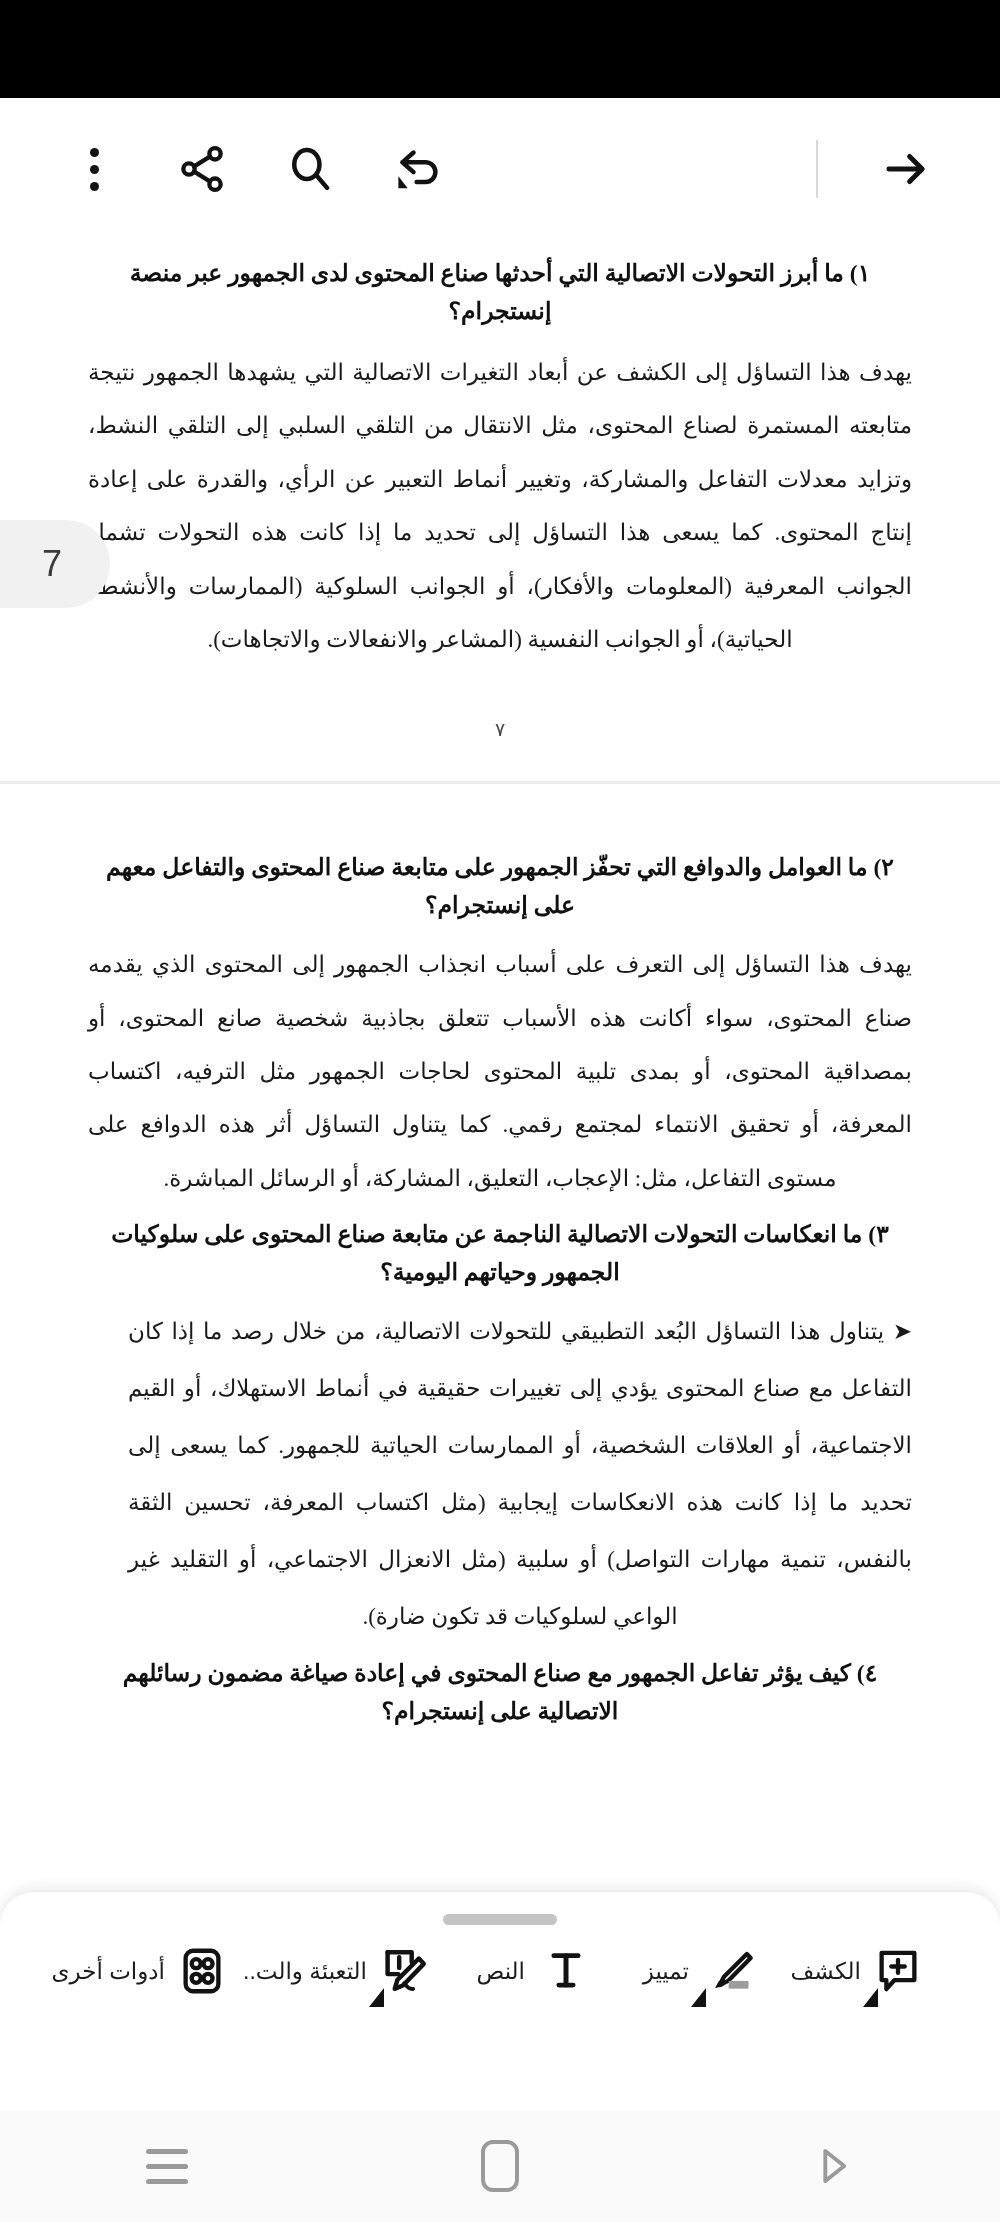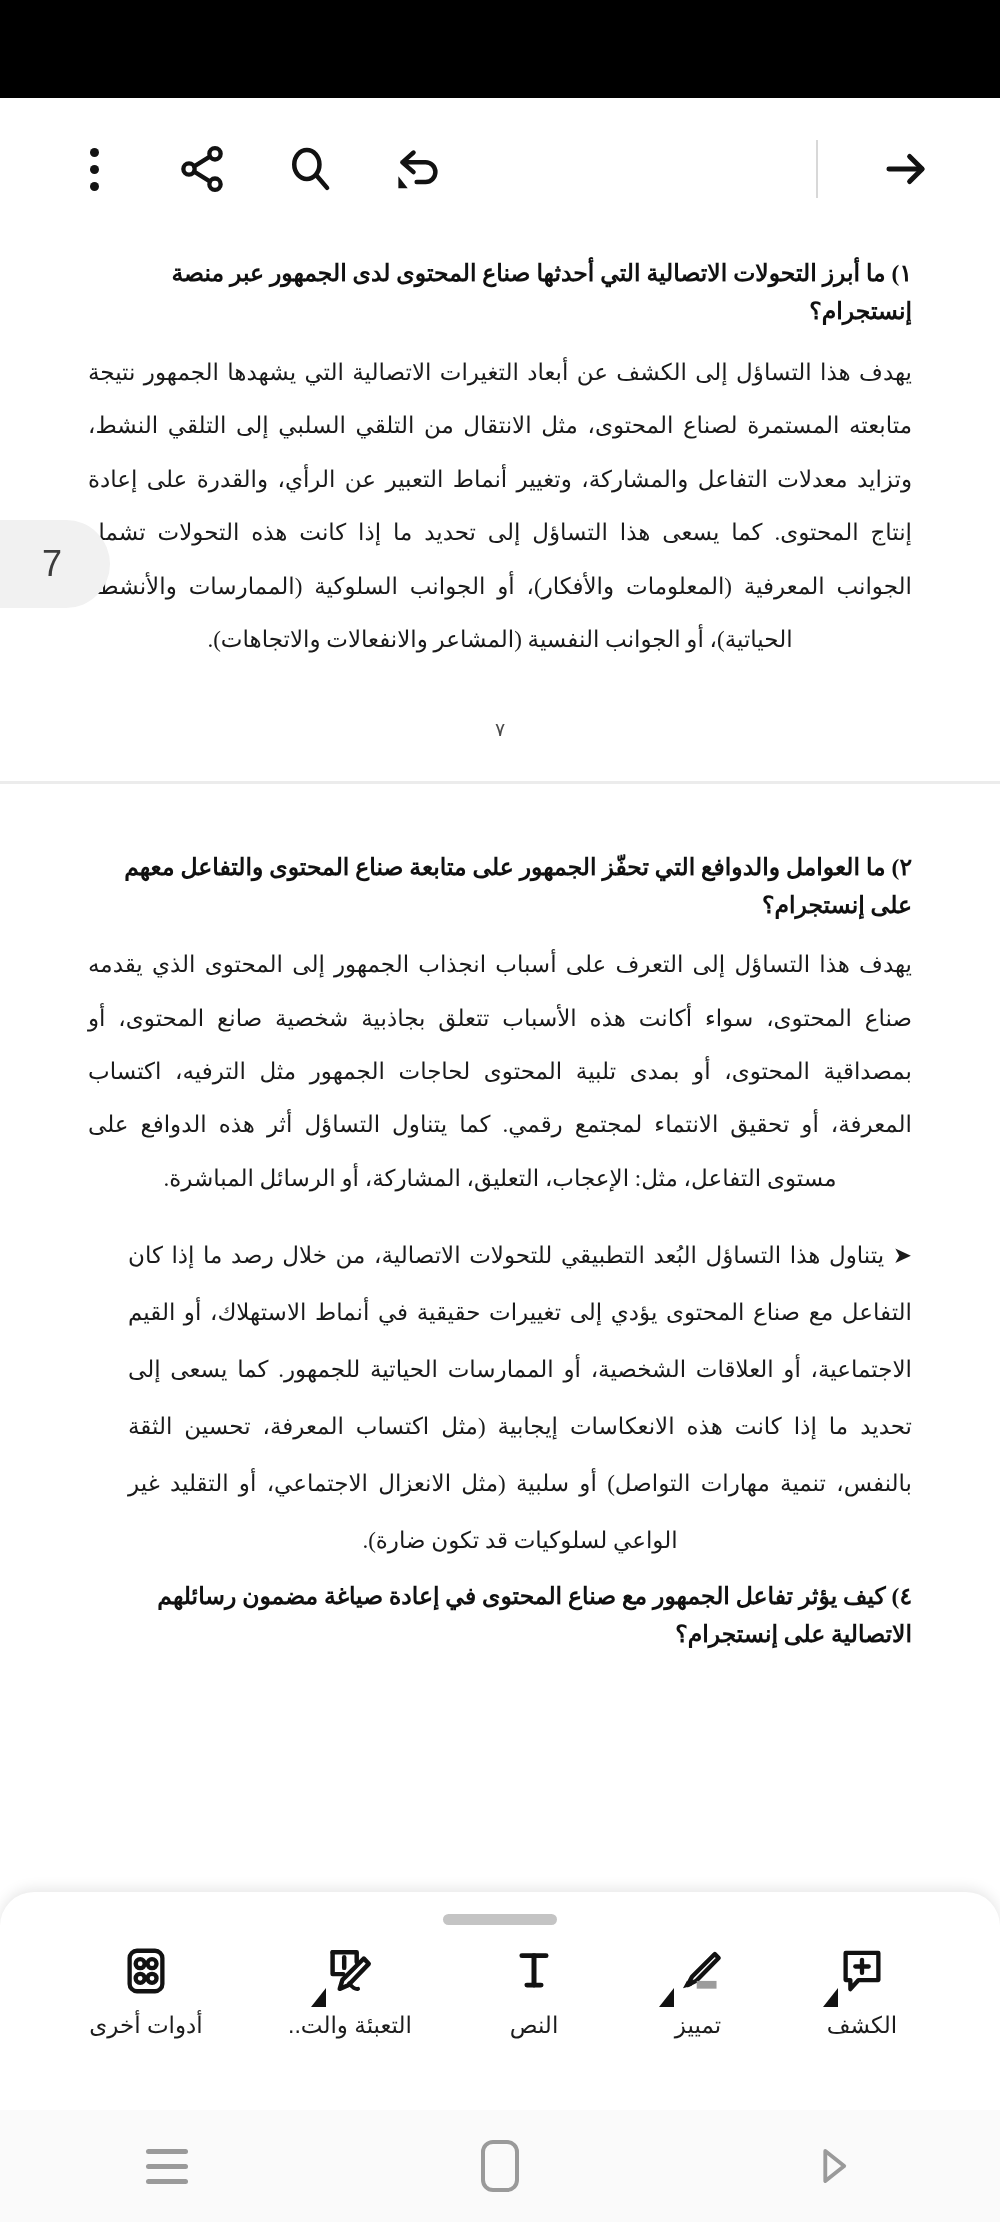--- a/index.html
+++ b/index.html
@@ -67,21 +67,21 @@
     margin:0;
   }
   .gap { height:64px; }
 
   .q-title {
     font-family:"Liberation Serif", serif;
     font-weight:bold;
     font-size:23.5px;
     line-height:1.62;
     color:#111111;
-    text-align:right;
+    text-align:center;
     letter-spacing:0;
   }
   .q-title.rt { }
   .para {
     font-family:"Liberation Serif", serif;
     font-size:23px;
     line-height:2.32;
     color:#1a1a1a;
     text-align:justify;
     text-align-last:center;
@@ -125,21 +125,21 @@
     background:#c4c4c4;
     margin:22px auto 0;
   }
   .tool-row {
     display:flex; justify-content:space-between;
     align-items:flex-start;
     padding:14px 74px 0 62px;
     direction:rtl;
   }
   .tool {
-    display:flex; flex-direction:column; align-items:center;
+    display:flex; align-items:center;
     gap:9px; cursor:pointer; flex:0 0 auto;
     width:128px;
   }
   .tool .glyph {
     width:64px; height:64px;
     display:flex; align-items:center; justify-content:center;
     position:relative;
   }
   .tool .cap {
     font-family:"Liberation Sans", sans-serif;
@@ -241,20 +241,21 @@
     </div>
 
     <div class="page-sep"></div>
 
     <div class="page">
       <div class="gap"></div>
       <p class="q-title">٢) ما العوامل والدوافع التي تحفّز الجمهور على متابعة صناع المحتوى والتفاعل معهم على إنستجرام؟</p>
       <div style="height:14px"></div>
       <p class="para">يهدف هذا التساؤل إلى التعرف على أسباب انجذاب الجمهور إلى المحتوى الذي يقدمه صناع المحتوى، سواء أكانت هذه الأسباب تتعلق بجاذبية شخصية صانع المحتوى، أو بمصداقية المحتوى، أو بمدى تلبية المحتوى لحاجات الجمهور مثل الترفيه، اكتساب المعرفة، أو تحقيق الانتماء لمجتمع رقمي. كما يتناول التساؤل أثر هذه الدوافع على مستوى التفاعل، مثل: الإعجاب، التعليق، المشاركة، أو الرسائل المباشرة.</p>
       <div style="height:10px"></div>
+      <p class="q-title">٣) ما انعكاسات التحولات الاتصالية الناجمة عن متابعة صناع المحتوى على سلوكيات الجمهور وحياتهم اليومية؟</p>
       <div style="height:12px"></div>
       <p class="para tall">
         <span>➤</span>
         <span>يتناول هذا التساؤل البُعد التطبيقي للتحولات الاتصالية، من خلال رصد ما إذا كان التفاعل مع صناع المحتوى يؤدي إلى تغييرات حقيقية في أنماط الاستهلاك، أو القيم الاجتماعية، أو العلاقات الشخصية، أو الممارسات الحياتية للجمهور. كما يسعى إلى تحديد ما إذا كانت هذه الانعكاسات إيجابية (مثل اكتساب المعرفة، تحسين الثقة بالنفس، تنمية مهارات التواصل) أو سلبية (مثل الانعزال الاجتماعي، أو التقليد غير الواعي لسلوكيات قد تكون ضارة).</span>
       </p>
       <div style="height:8px"></div>
       <p class="q-title">٤) كيف يؤثر تفاعل الجمهور مع صناع المحتوى في إعادة صياغة مضمون رسائلهم الاتصالية على إنستجرام؟</p>
       <div style="height:120px"></div>
     </div>
 

